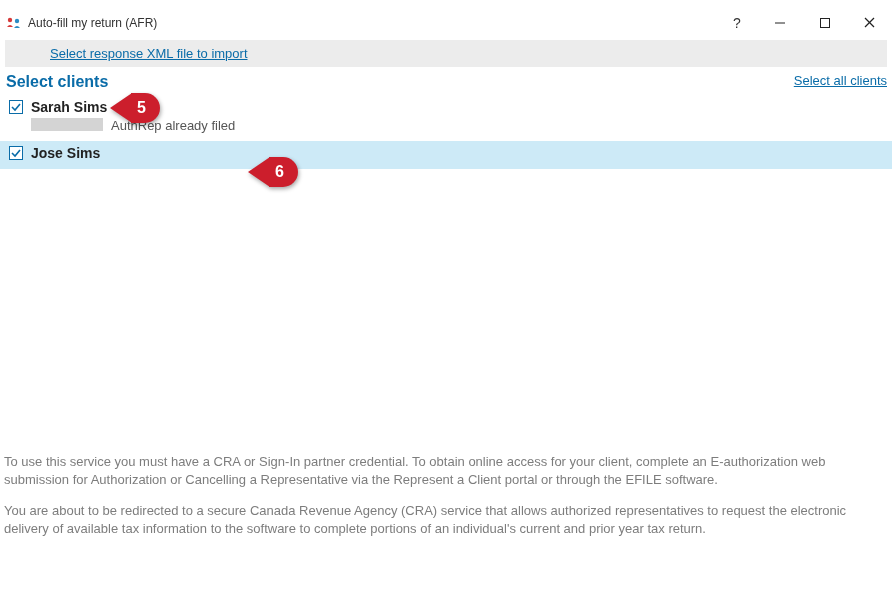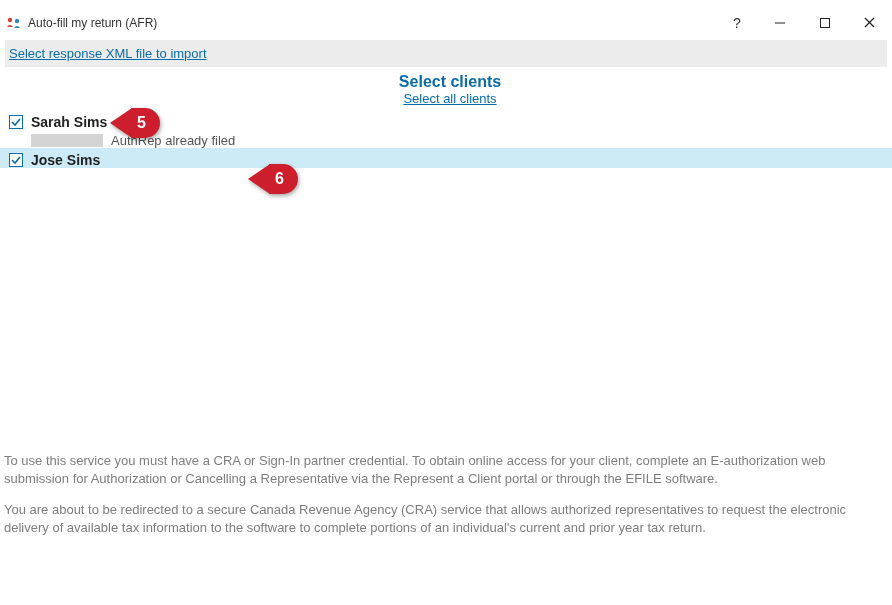--- a/index.html
+++ b/index.html
@@ -50,44 +50,44 @@
   .import-bar {
     margin: 10px 5px 6px 5px;
     background: #ececec;
     padding: 6px 4px;
   }
   .import-bar a {
     color: #0a6ca8;
     text-decoration: underline;
     font-size: 13px;
     cursor: pointer;
+    margin-left: 41px;
   }
   .section-header {
     display: flex;
-    align-items: center;
-    padding: 0 5px 4px 13px;
-    flex-direction: column;
+    align-items: flex-start;
+    padding: 0 5px 4px 6px;
   }
   .section-header .section-title {
     color: #0a6ca8;
     font-size: 16px;
     font-weight: 600;
   }
   .section-header .spacer { flex: 1; }
   .section-header .select-all {
     color: #0a6ca8;
     text-decoration: underline;
     font-size: 13px;
     cursor: pointer;
   }
   .client-list {
     border-top: 0px solid #ddd;
   }
   .client-row {
-    padding: 4px 5px 0 9px;
+    padding: 4px 5px 8px 9px;
     position: relative;
   }
   .client-row.selected {
     background: #cdeaf7;
   }
   .client-head {
     display: flex;
     align-items: center;
     gap: 8px;
   }
@@ -103,21 +103,20 @@
     flex-shrink: 0;
   }
   .chk svg { display: block; }
   .client-name {
     font-size: 14px;
     font-weight: 600;
     color: #222;
   }
   .client-status-line {
     display: flex;
-    align-items: center;
     gap: 8px;
     margin-top: 3px;
     margin-left: 22px;
   }
   .sin-mask {
     width: 72px;
     height: 13px;
     background: #d4d4d4;
   }
   .status-icon {

